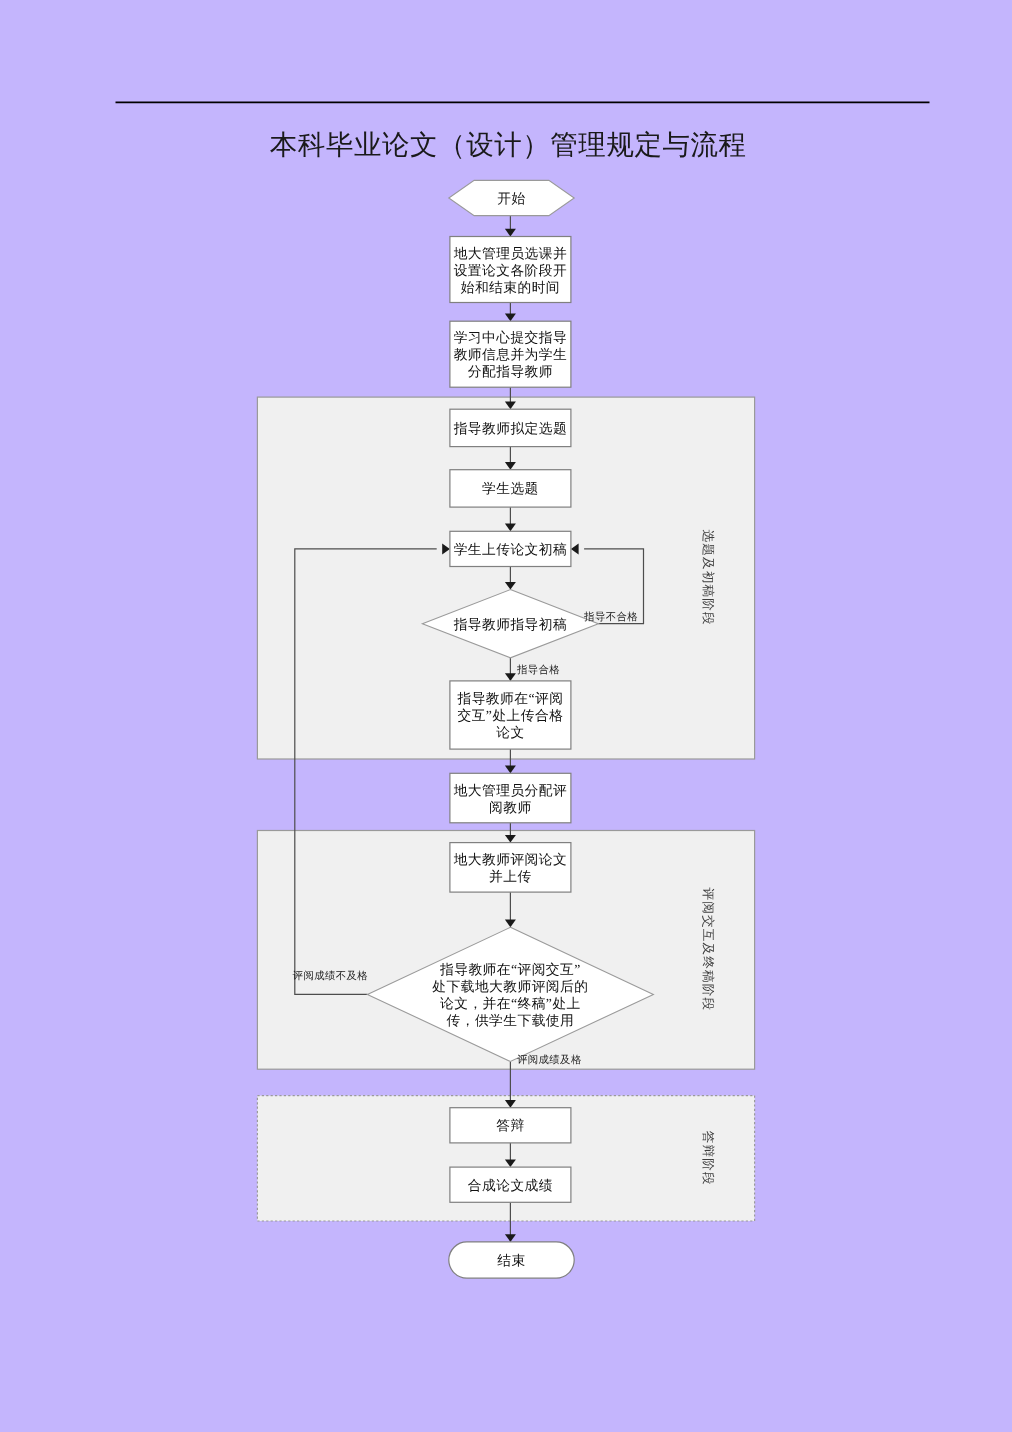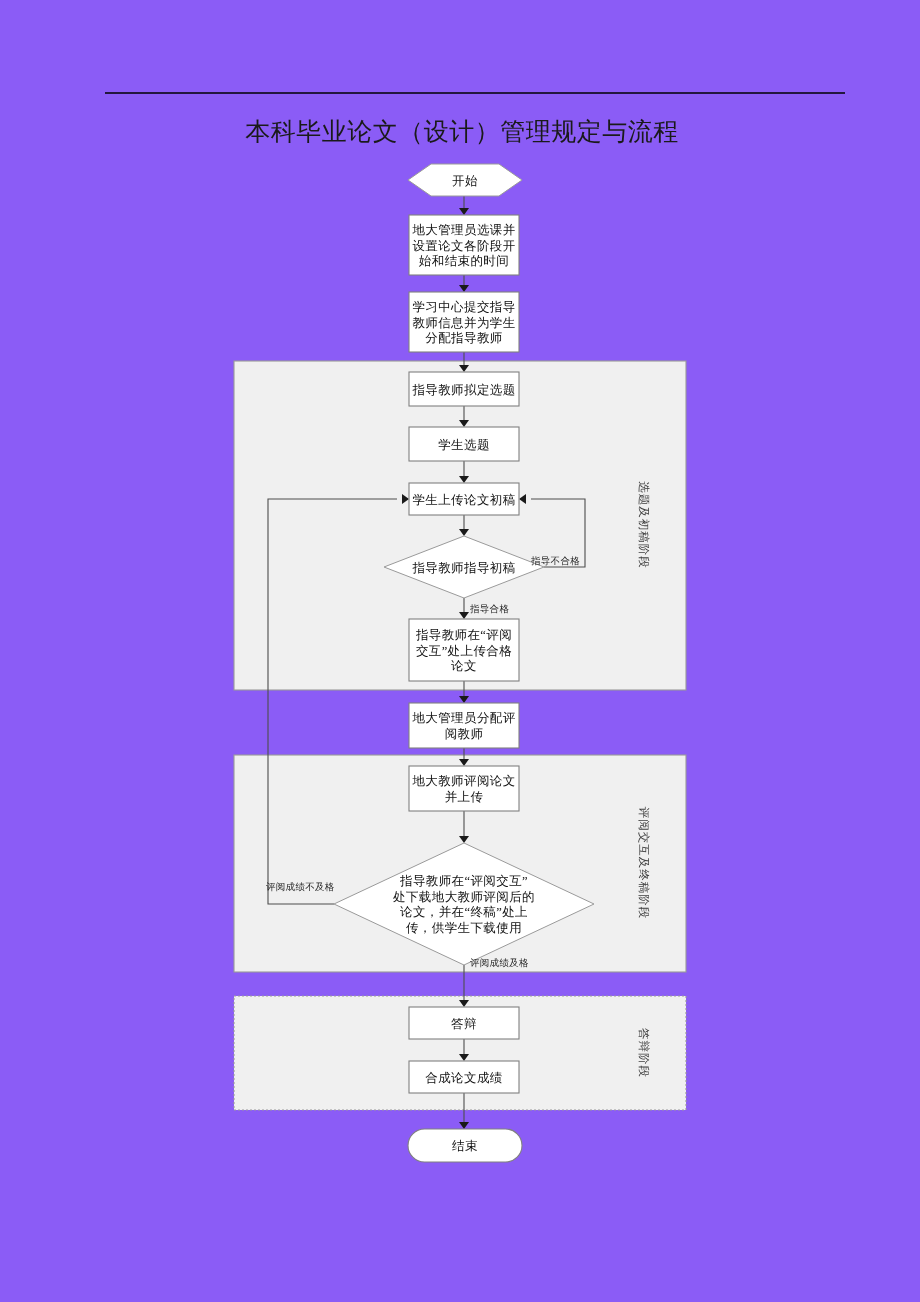--- a/index.html
+++ b/index.html
@@ -13,21 +13,21 @@
     height: 1302px;
     font-family: "Liberation Serif", "DejaVu Serif", serif;
     color: #000000;
     position: relative;
     overflow: hidden;
   }
   #page {
     position: relative;
     width: 920px;
     height: 1302px;
-    background: #8b5cf6;
+    background: #c4b5fd;
   }
   #flow-svg {
     position: absolute;
     left: 0;
     top: 0;
     width: 920px;
     height: 1302px;
   }
   .hrule {
     stroke: #000000;

